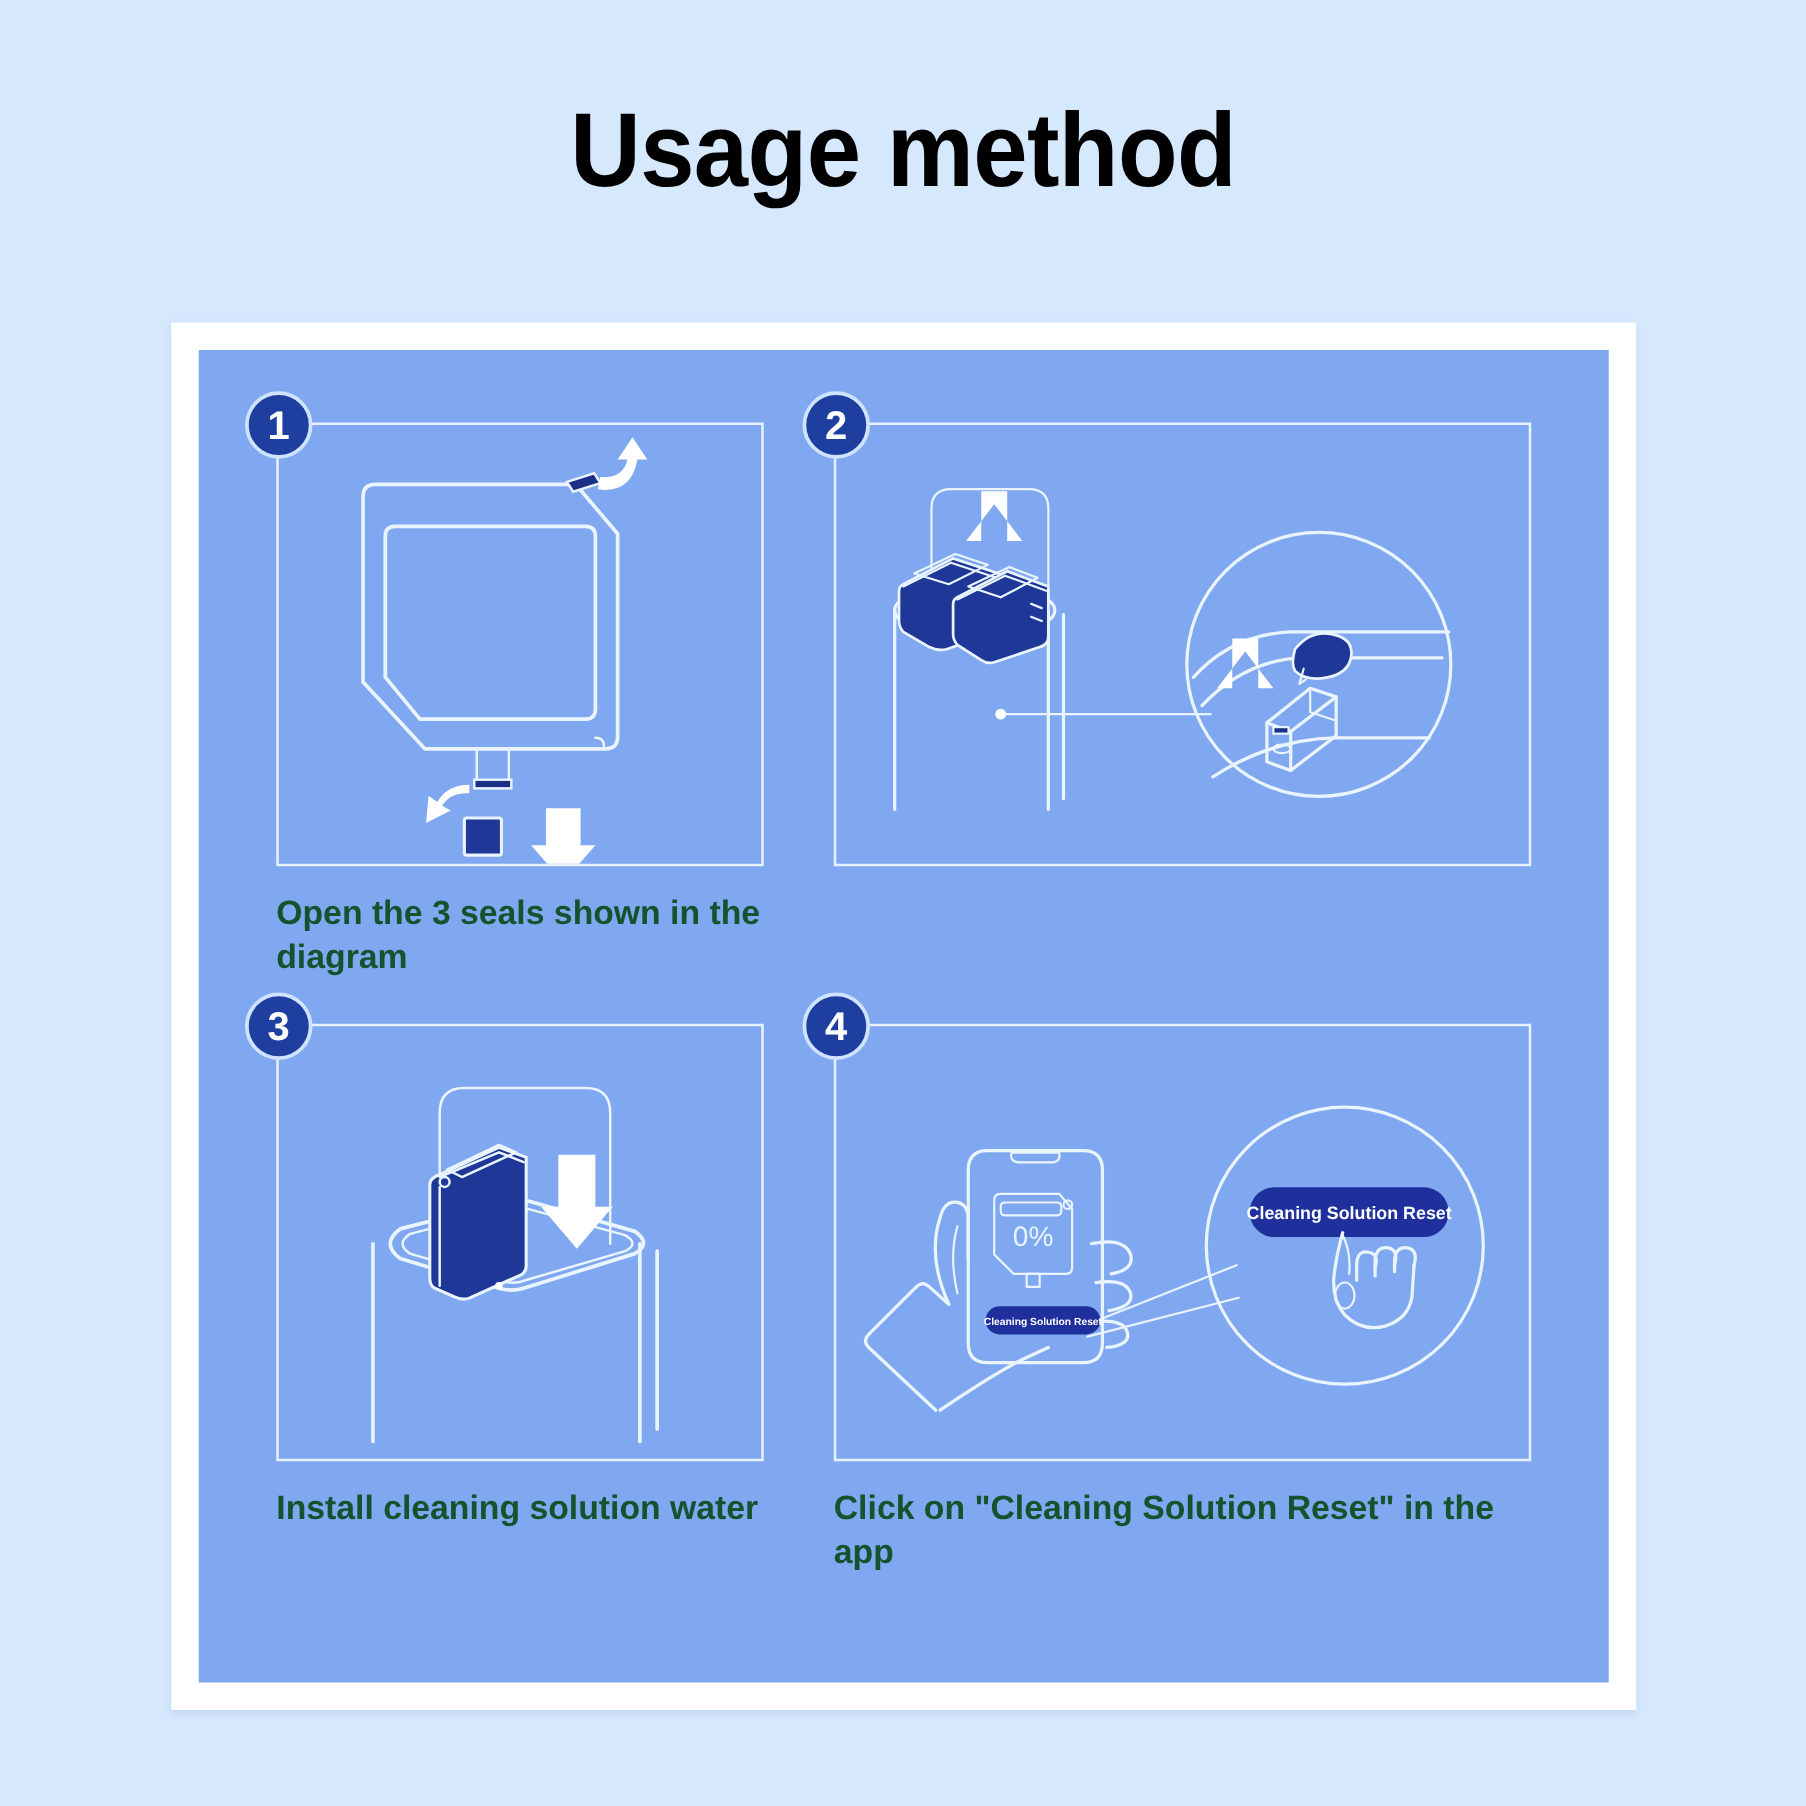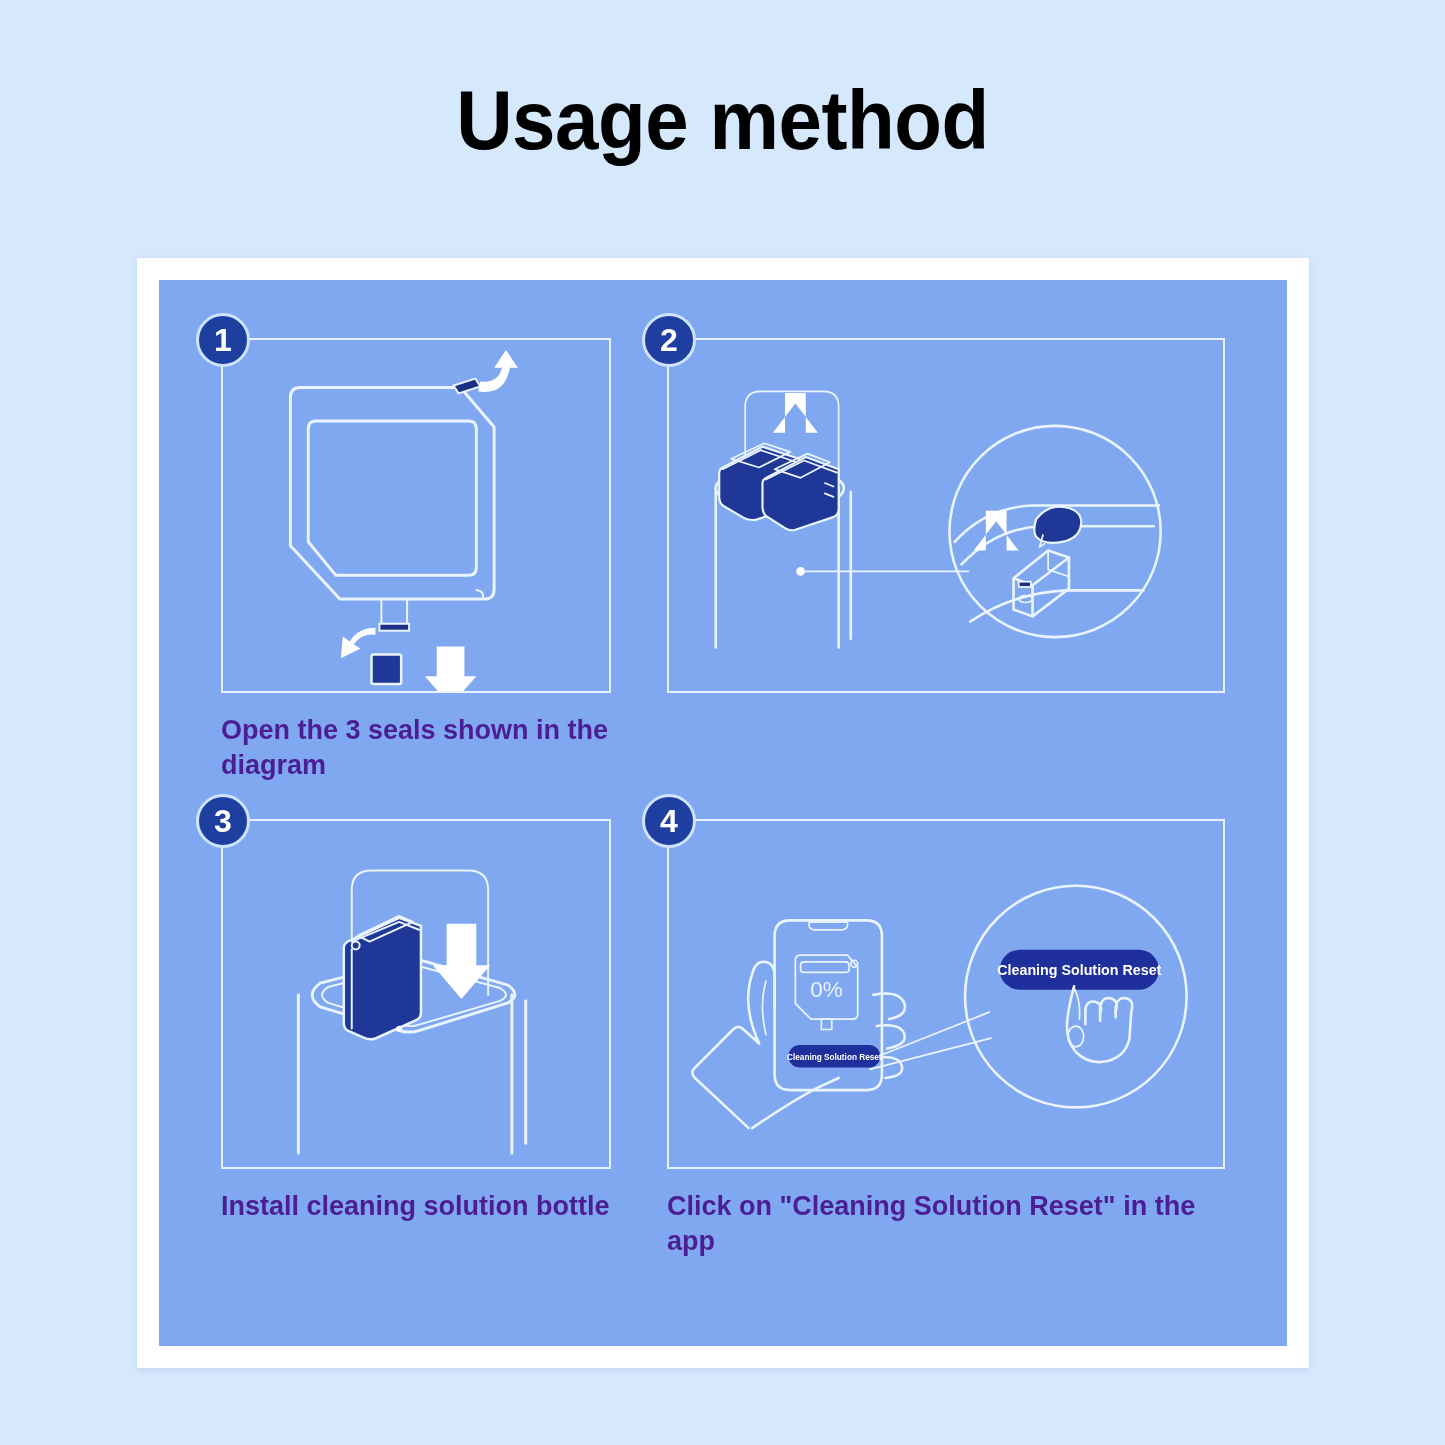--- a/index.html
+++ b/index.html
@@ -82,21 +82,21 @@
     font-weight: bold;
     display: flex;
     align-items: center;
     justify-content: center;
     z-index: 6;
     line-height: 1;
   }
 
   .caption {
     margin-top: 20px;
-    color: #4c1d95;
+    color: #14532d;
     font-size: 27px;
     font-weight: bold;
     line-height: 1.28;
     max-width: 600px;
     font-family: "Liberation Sans", sans-serif;
   }
   .step-2 .caption, .step-4 .caption { max-width: 640px; }
 
   svg.art { position: absolute; inset: 0; width: 100%; height: 100%; display: block; }
 
@@ -224,21 +224,21 @@
             <path class="navy" d="M128 120 L176 98 L198 106 L198 194 Q198 200 192 202 L152 220 Q146 222 140 219 L124 212 Q120 210 120 204 L120 128 Q120 123 128 120 Z"></path>
             <path class="st-thin" d="M128 122 L176 102 L196 110"></path>
             <path class="st-thin" d="M134 116 L176 96 L190 102 L146 122 Z"></path>
             <path class="st-thin" d="M128 130 L128 210"></path>
             <circle class="st-thin" cx="132" cy="126" r="4"></circle>
             <circle class="white-fill" cx="176" cy="210" r="3"></circle>
 
             <path class="warr" d="M224 104 l30 0 0 42 14 0 -29 34 -29 -34 14 0 z"></path>
           </svg>
         </div>
-        <div class="caption">Install cleaning solution bottle</div>
+        <div class="caption">Install cleaning solution water</div>
       </div>
 
       <div class="step step-4">
         <div class="step-figure">
           <div class="badge">4</div>
           <svg class="art" viewBox="0 0 640 350">
 
             <path class="st" d="M92 330 L30 272 Q24 266 30 260 L74 216 Q80 210 86 216 L104 232"></path>
             <path class="st" d="M104 232 Q84 188 96 152 Q100 136 112 138 Q122 140 122 154 L122 190"></path>
             <path class="st-thin" d="M112 222 Q104 188 112 160"></path>

